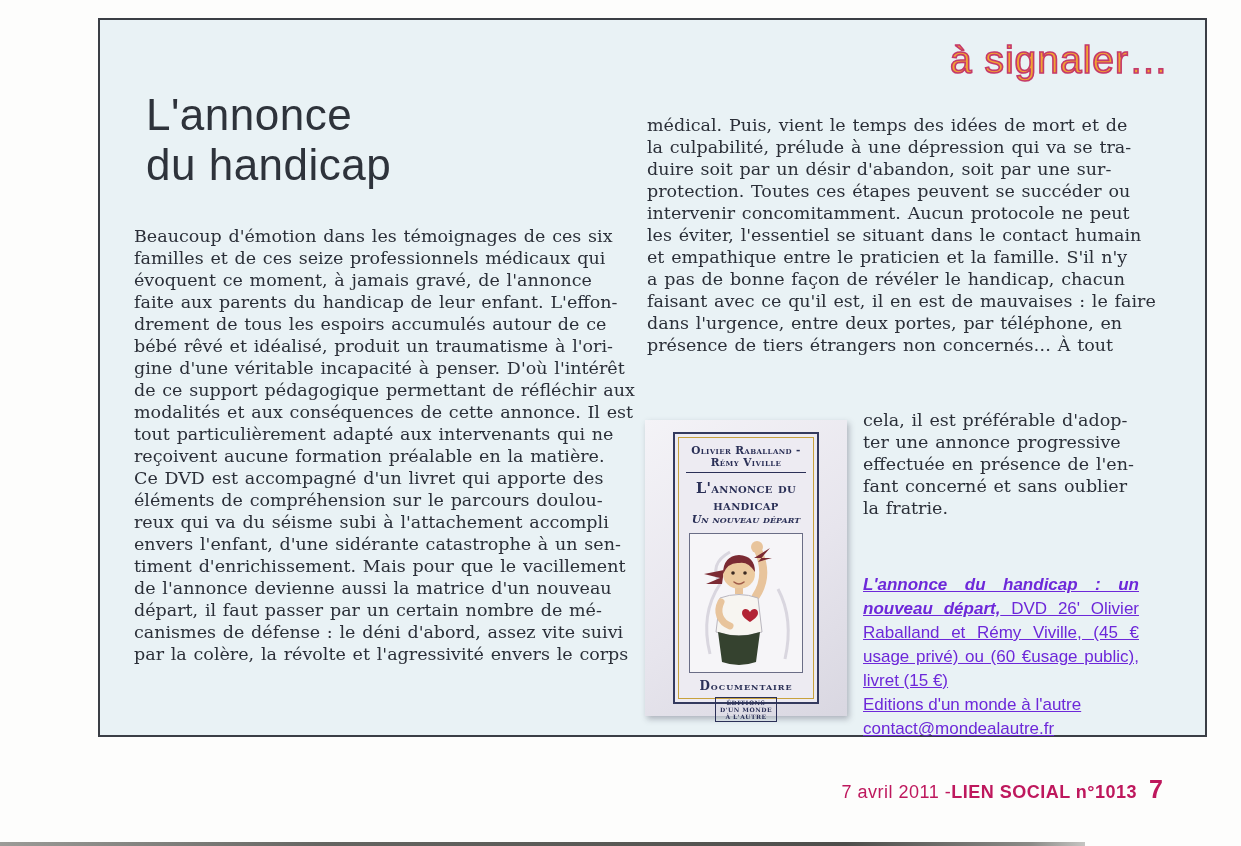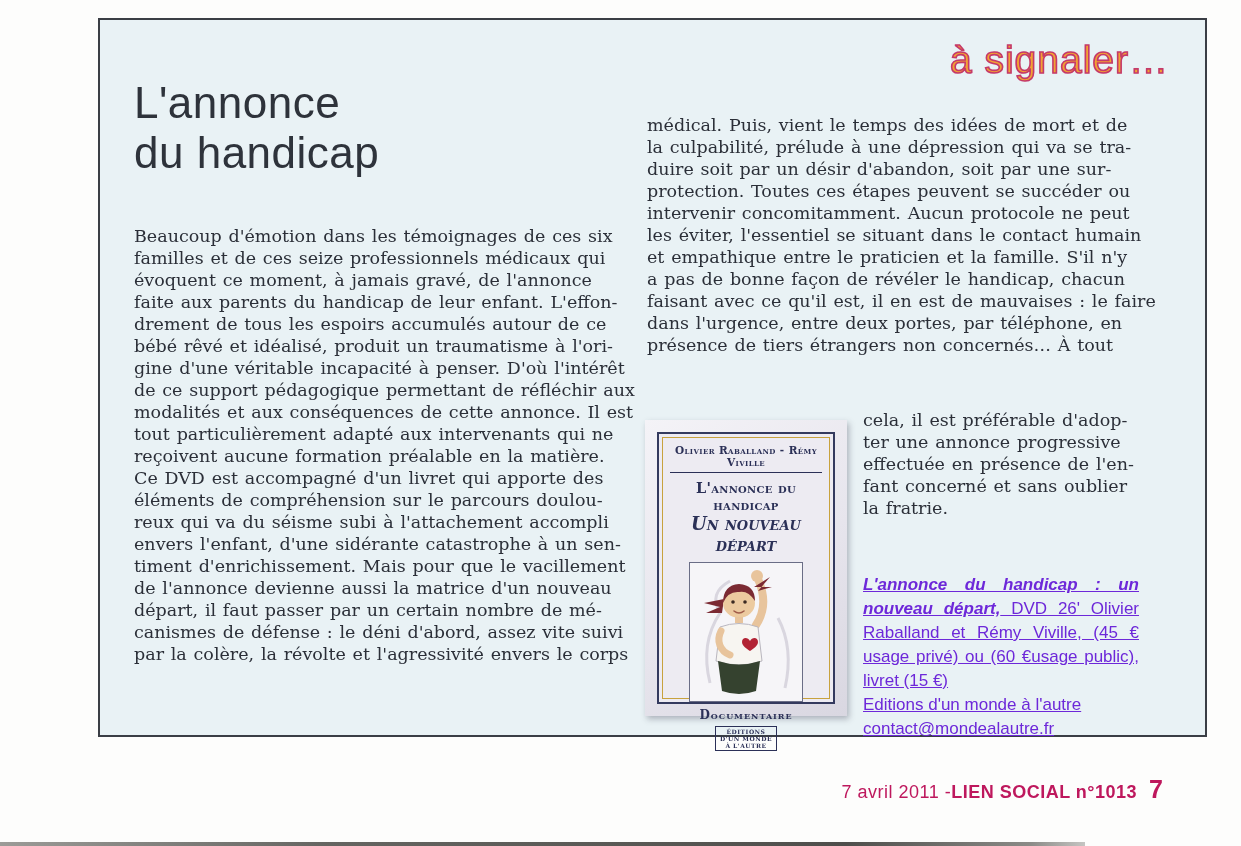--- a/index.html
+++ b/index.html
@@ -60,21 +60,21 @@
   
   .cover-photo {
     position: absolute;
     left: 545px; top: 400px;
     width: 202px; height: 296px;
     background: linear-gradient(145deg, #f4f3f7 0%, #e7e5ed 55%, #d9d7e1 100%);
     box-shadow: 2px 3px 6px rgba(60,60,80,0.35);
     display: flex; align-items: center; justify-content: center;
   }
   .cover {
-    width: 178px; height: 272px;
+    width: 146px; height: 272px;
     background: #edebf2;
     border: 2px solid #343a5e;
     box-sizing: border-box;
     display: flex; align-items: stretch; justify-content: center;
     padding: 3px;
   }
   .cover-inner {
     flex: 1;
     border: 1px solid #c8a23e;
     display: flex; flex-direction: column; align-items: center;
@@ -96,21 +96,21 @@
     margin-top: 6px;
     font-variant: small-caps;
     font-weight: bold;
     font-size: 14.5px;
     letter-spacing: 0.3px;
   }
   .cover-subtitle {
     font-variant: small-caps;
     font-style: italic;
     font-weight: bold;
-    font-size: 18px;
+    font-size: 11px;
   }
   .illus-frame {
     margin-top: 7px;
     width: 112px; height: 138px;
     background: #f6f5f8;
     border: 1px solid #6a6d86;
   }
   .illus-frame svg { display: block; width: 100%; height: 100%; }
   .cover-genre {
     margin-top: 6px;
@@ -167,21 +167,21 @@
     opacity: 0.85;
   }
 </style>
 </head>
 <body>
 
 <div class="panel">
 
   <div class="badge">à signaler…</div>
 
-  <h1 class="article-title" style="margin:0; font-weight:normal;">L'annonce
+  <h1 class="article-title" style="margin:12px; font-weight:normal;">L'annonce
 du handicap</h1>
 
   <div class="body-text col-left">Beaucoup d'émotion dans les témoignages de ces six
 familles et de ces seize professionnels médicaux qui
 évoquent ce moment, à jamais gravé, de l'annonce
 faite aux parents du handicap de leur enfant. L'effon-
 drement de tous les espoirs accumulés autour de ce
 bébé rêvé et idéalisé, produit un traumatisme à l'ori-
 gine d'une véritable incapacité à penser. D'où l'intérêt
 de ce support pédagogique permettant de réfléchir aux

